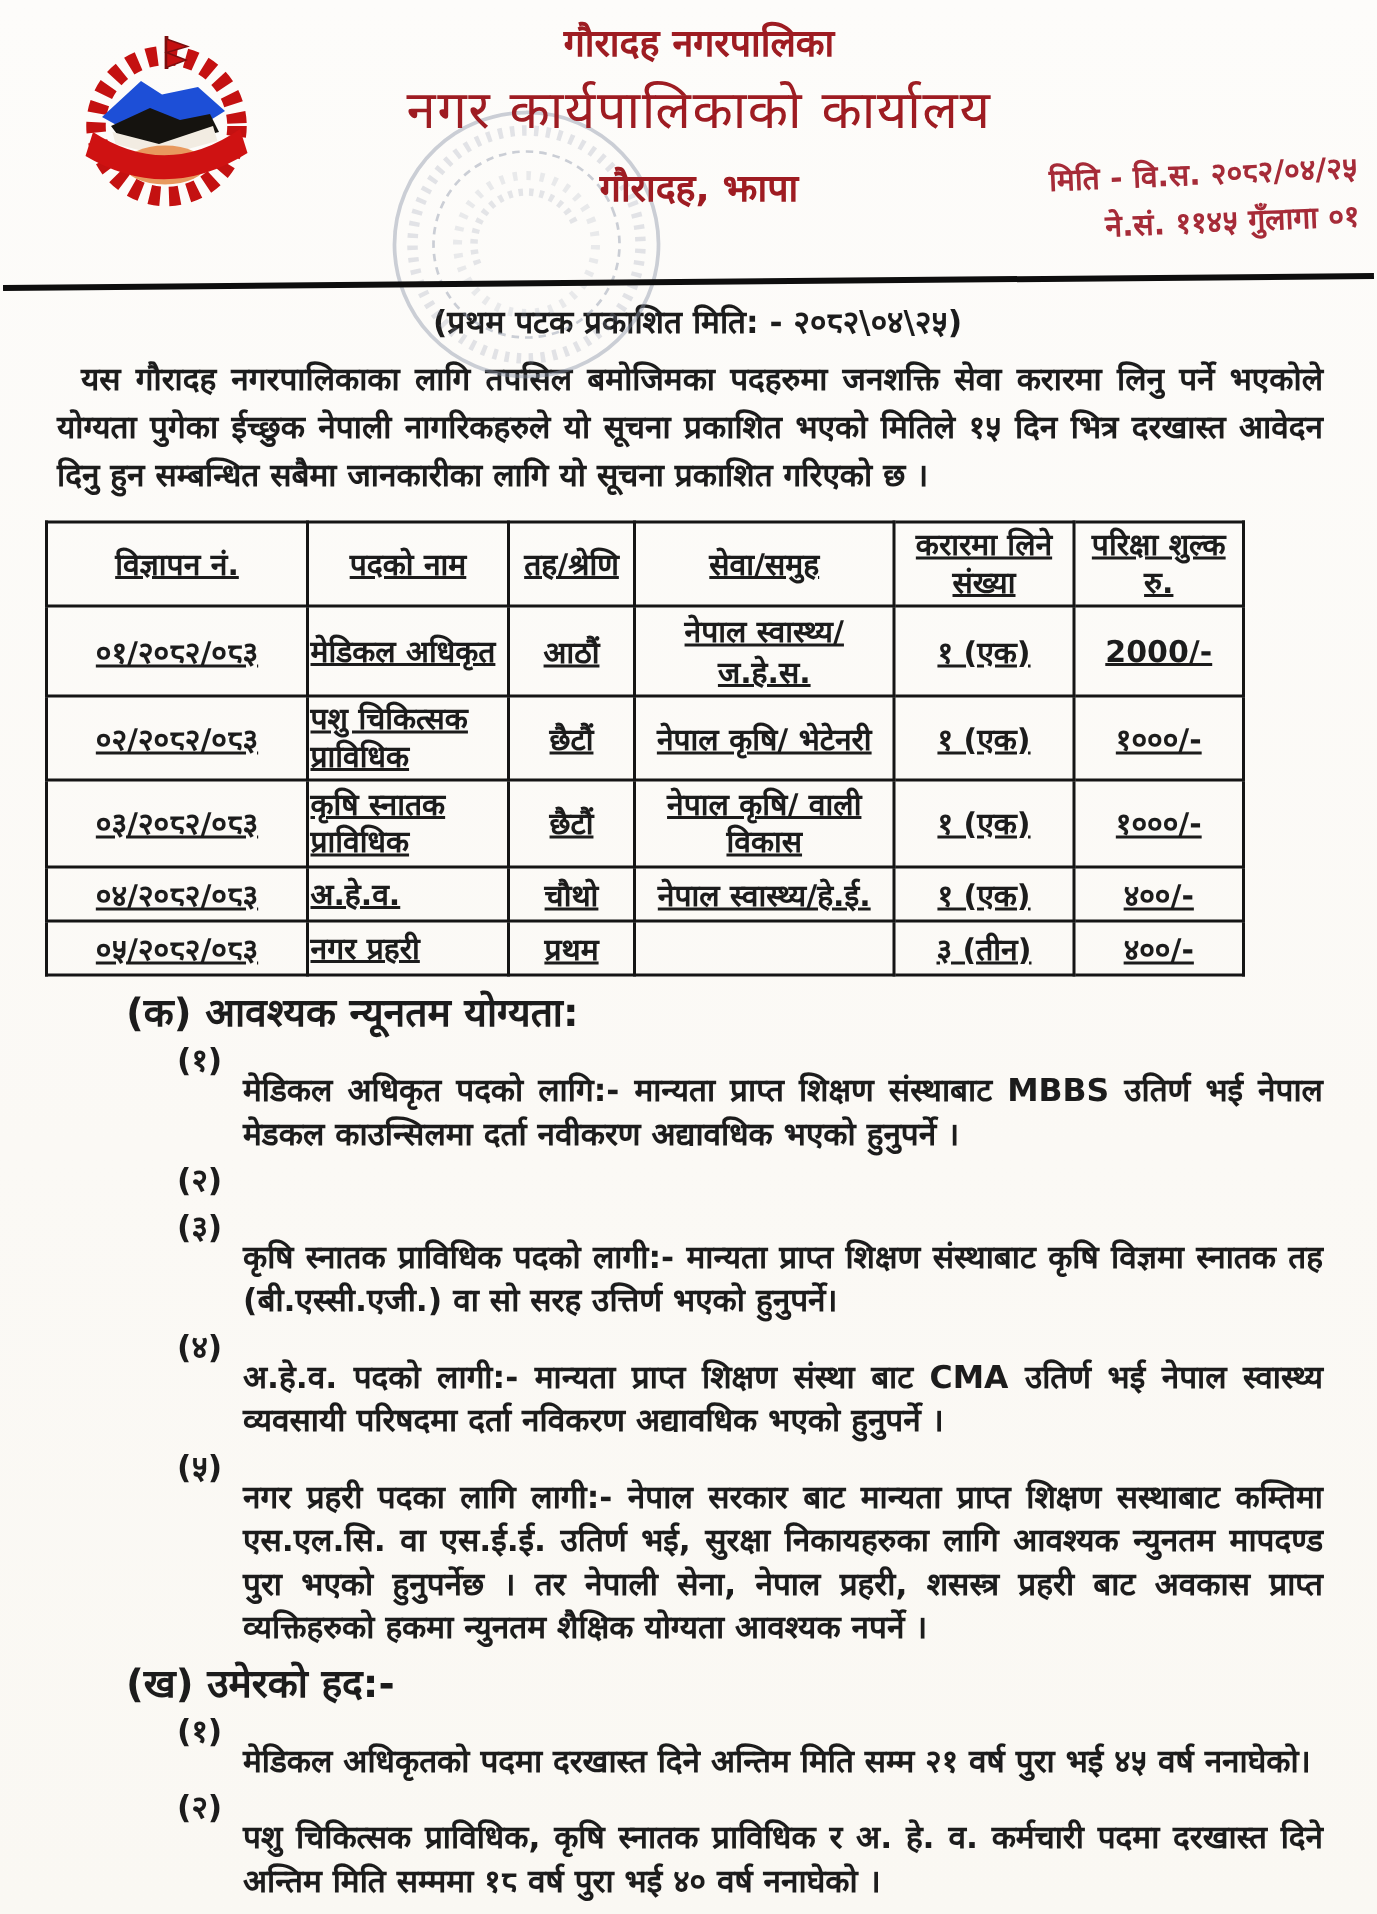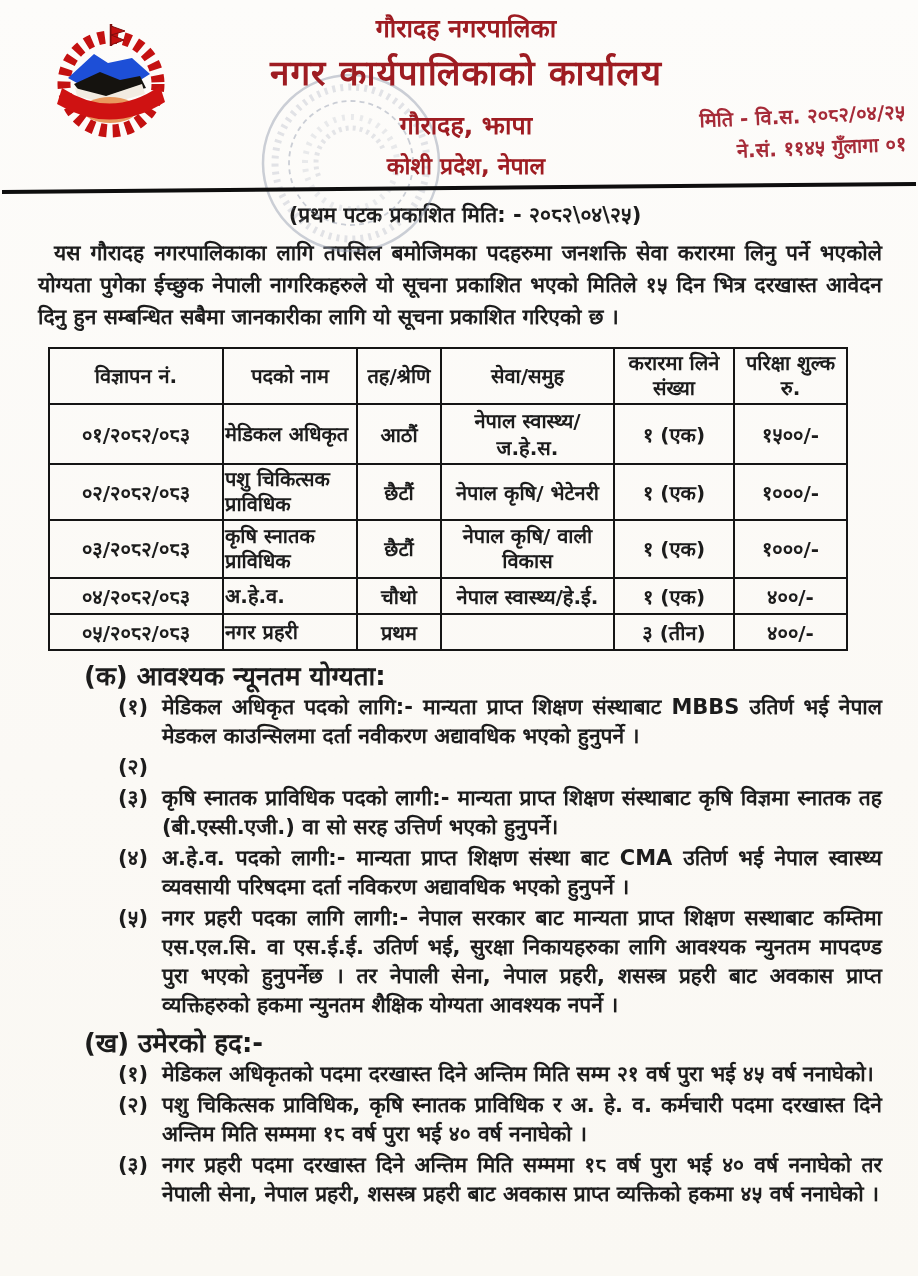--- a/index.html
+++ b/index.html
@@ -8,56 +8,56 @@
     margin:0 auto;
     background:linear-gradient(180deg,#fdfcfa 0%,#fbf9f5 60%,#faf8f3 100%);
     color:#1c1c1c;
     font-family:"DejaVu Sans", sans-serif;
   }
   
   .header{position:relative;height:192px;z-index:1;}
   .emblem{position:absolute;left:44px;top:22px;width:134px;height:116px;}
   .hc{position:absolute;left:14px;right:0;top:10px;text-align:center;}
   .h-muni{font-size:25px;font-weight:700;color:#9e1c22;}
-  .h-office{font-size:35px;font-weight:700;color:#9e1c22;margin-top:4px;letter-spacing:1px;}
+  .h-office{font-size:35px;font-weight:400;color:#9e1c22;margin-top:4px;letter-spacing:1px;}
   .h-addr1{font-size:25px;font-weight:700;color:#9e1c22;margin-top:12px;}
   .h-addr2{font-size:23px;font-weight:700;color:#9e1c22;margin-top:8px;}
   .dates{
     position:absolute;right:12px;top:100px;text-align:right;
     font-size:20px;font-weight:700;color:#a62b38;line-height:32px;
     transform:rotate(-2.4deg);white-space:nowrap;
   }
   .rule{position:absolute;left:2px;top:186px;width:914px;height:4px;background:#0e0e0e;transform:rotate(-0.5deg);}
   .stamp{position:absolute;left:246px;top:58px;width:210px;height:210px;opacity:.45;z-index:0;}
   
   .title{margin-top:26px;text-align:center;font-size:25px;font-weight:800;line-height:33px;position:relative;z-index:1;}
   .title span{border-bottom:3px solid #1b1b1b;padding-bottom:3px;}
   .published{margin-top:9px;text-align:center;font-size:21px;font-weight:700;line-height:28px;padding-left:12px;}
   .intro{margin:8px 36px 0 38px;font-size:21px;font-weight:600;line-height:32px;text-align:justify;text-indent:16px;}
   
-  table.ad{margin:14px 0 0 48px;width:798px;border-collapse:collapse;table-layout:fixed;}
+  table.ad{margin:14px 0 0 30px;width:798px;border-collapse:collapse;table-layout:fixed;text-decoration:underline;}
   .ad th,.ad td{
     border:2.5px solid #151515;padding:2px 6px;
     font-weight:700;font-size:20px;text-align:center;vertical-align:middle;
     overflow:hidden;
   }
   .ad thead th{height:50px;line-height:25px;}
   .ad td.c2{text-align:left;padding-left:1px;line-height:25px;}
   .ad tr.r1 td{height:34px;}
   .ad tr.r2 td{height:48px;}
   .ad tr.r3 td{height:52px;line-height:25px;}
   .ad tr.r4 td{height:30px;}
   .ad tr.r5 td{height:30px;}
   
   .sec{margin-top:10px;}
   .sec + .sec{margin-top:8px;}
   .sec-h{margin-left:84px;font-size:26px;font-weight:800;line-height:30px;}
   .item{display:flex;align-items:flex-start;margin:2px 36px 0 0;font-size:21px;font-weight:600;line-height:29px;}
   .item .num{flex:none;width:44px;margin-left:118px;}
-  .item .txt{flex:1;text-align:justify;}
+  .item .txt{flex:1;text-align:justify;margin-top:20px;}
 </style>
 </head>
 <body>
 
 <div class="page">
 
   <svg class="stamp" viewBox="0 0 210 210" aria-hidden="true">
     <g transform="rotate(-22 105 105)" fill="none" stroke="#8f98ab">
       <circle cx="105" cy="105" r="88" stroke-width="2.5"></circle>
       <circle cx="105" cy="105" r="62" stroke-width="1.8" stroke-dasharray="5 4"></circle>
@@ -84,21 +84,20 @@
 
       <ellipse cx="66" cy="88" rx="27" ry="13" fill="#e8995e"></ellipse>
 
       <path d="M18,66 Q67,98 116,64 L121,80 Q67,114 13,82 Z" fill="#cf1212"></path>
     </svg>
 
     <div class="hc">
       <div class="h-muni">गौरादह नगरपालिका</div>
       <div class="h-office">नगर कार्यपालिकाको कार्यालय</div>
       <div class="h-addr1">गौरादह, झापा</div>
-      <div class="h-addr2">कोशी प्रदेश, नेपाल</div>
     </div>
 
     <div class="dates">
       <div>मिति - वि.स. २०८२/०४/२५</div>
       <div>ने.सं. ११४५ गुँलागा ०१</div>
     </div>
 
     <div class="rule"></div>
   </div>
 
@@ -124,21 +123,21 @@
         <th>परिक्षा शुल्क रु.</th>
       </tr>
     </thead>
     <tbody>
       <tr class="r1">
         <td>०१/२०८२/०८३</td>
         <td class="c2">मेडिकल अधिकृत</td>
         <td>आठौं</td>
         <td>नेपाल स्वास्थ्य/ज.हे.स.</td>
         <td>१ (एक)</td>
-        <td>१५००/-</td>
+        <td>2000/-</td>
       </tr>
       <tr class="r2">
         <td>०२/२०८२/०८३</td>
         <td class="c2">पशु चिकित्सक प्राविधिक</td>
         <td>छैटौं</td>
         <td>नेपाल कृषि/ भेटेनरी</td>
         <td>१ (एक)</td>
         <td>१०००/-</td>
       </tr>
       <tr class="r3">

